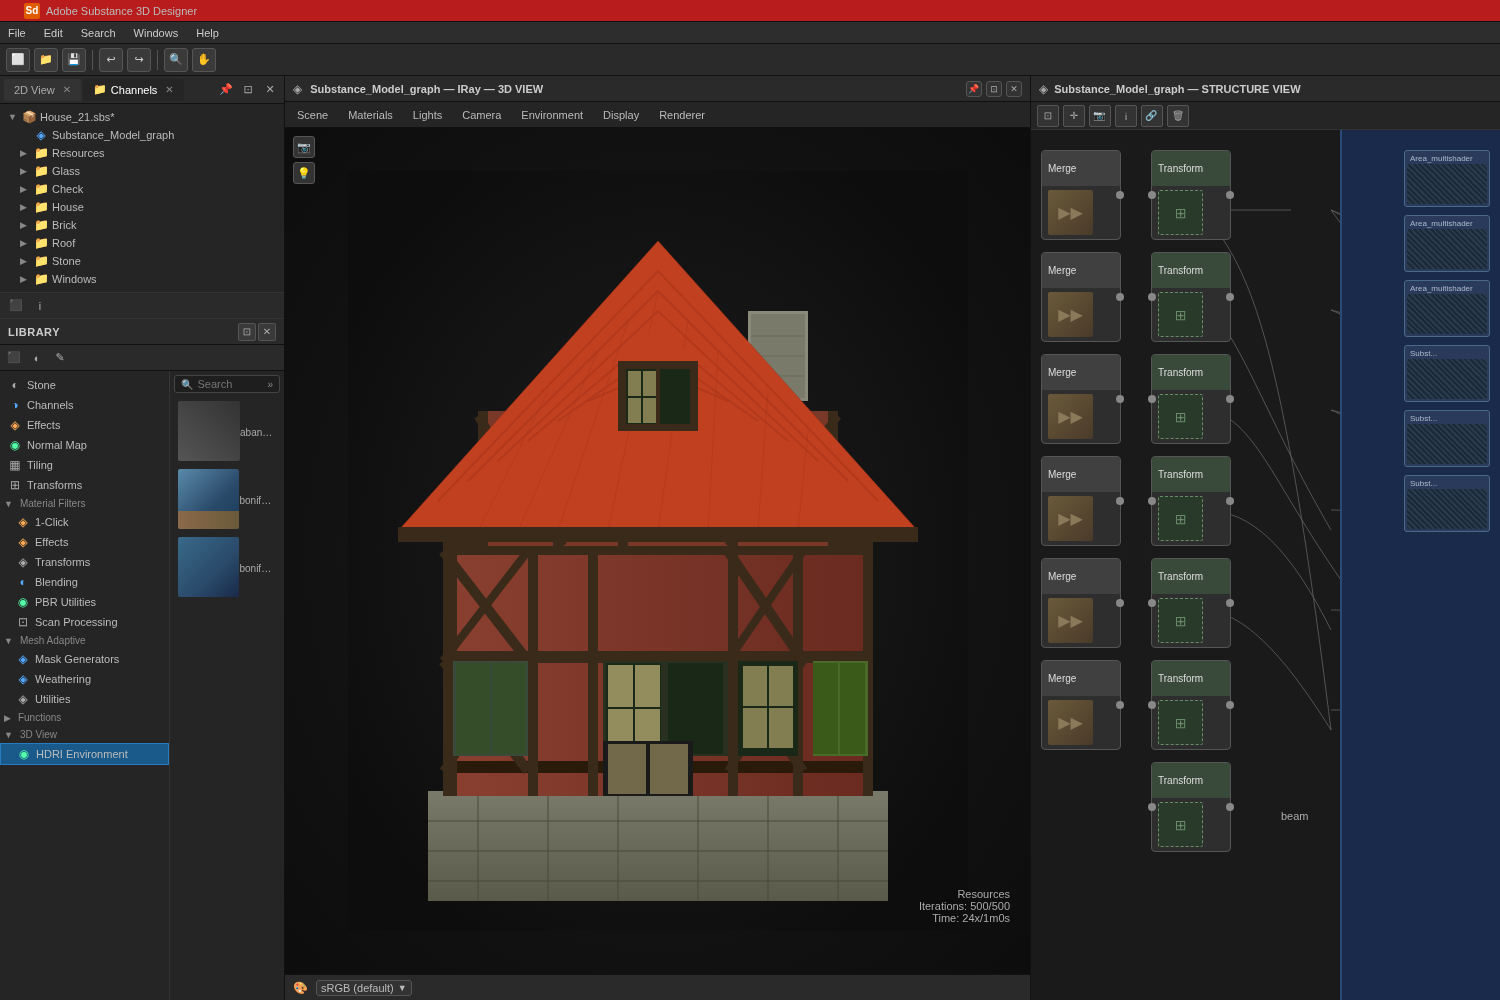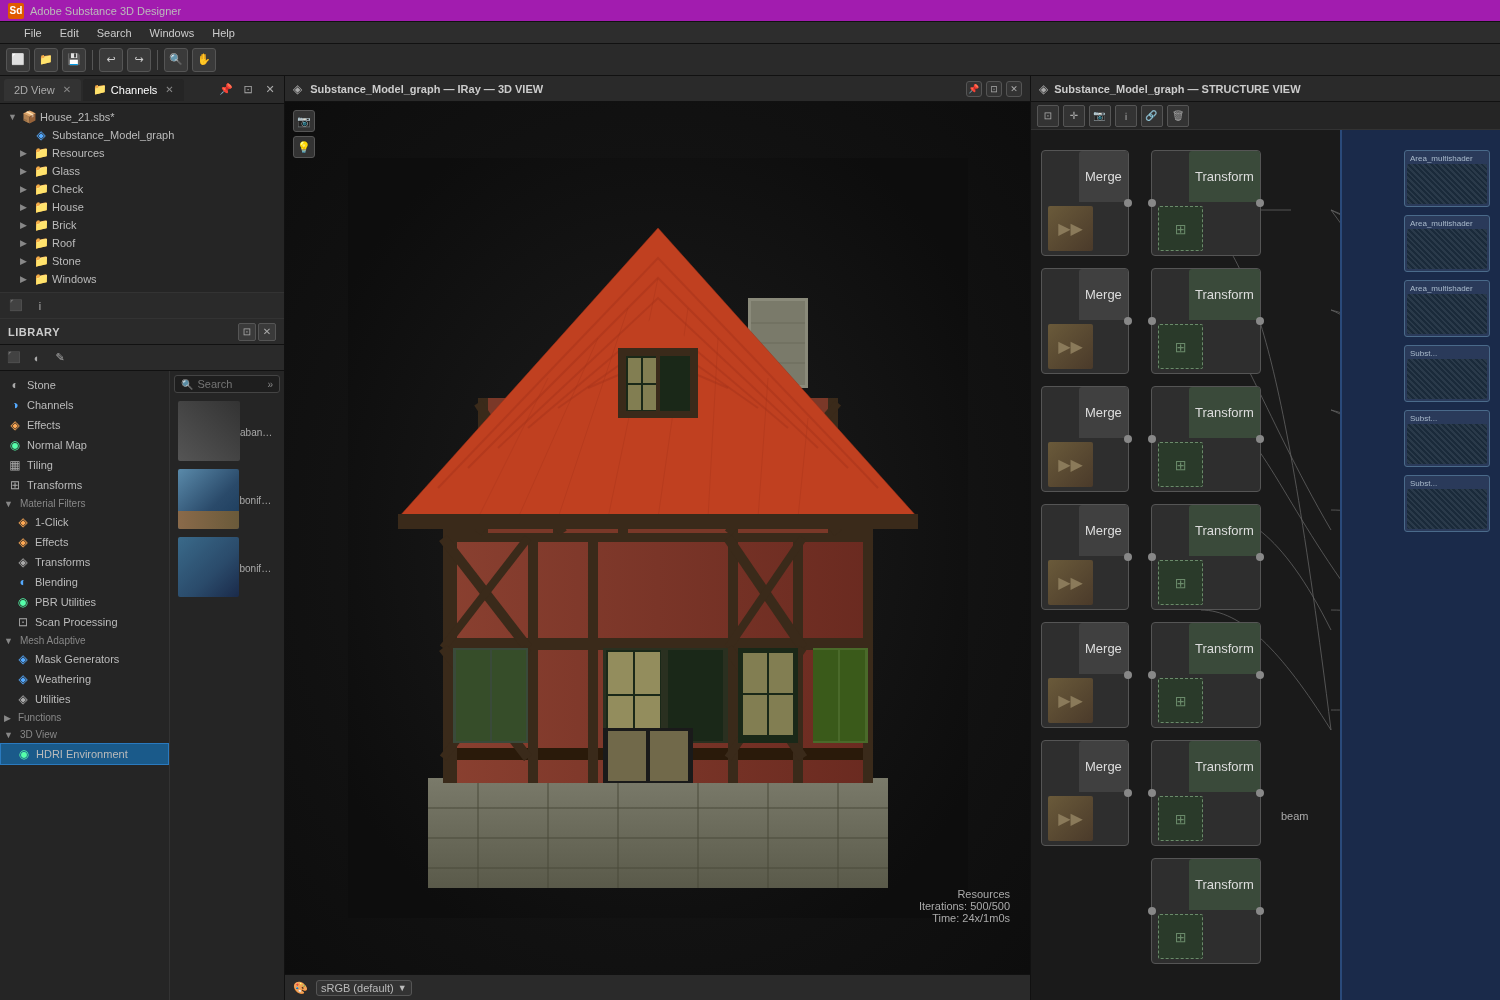--- a/index.html
+++ b/index.html
@@ -9,24 +9,24 @@
       background: #1e1e1e;
       font-family: 'Segoe UI', Arial, sans-serif;
       font-size: 12px;
       color: #ccc;
       overflow: hidden;
     }
 
     
     #title-bar {
       height: 22px;
-      background: #a21caf;
-      display: flex;
-      align-items: center;
-      padding: 0 8px;
+      background: #b91c1c;
+      display: flex;
+      align-items: center;
+      padding: 0 24px;
       gap: 6px;
       border-bottom: 1px solid #111;
     }
     #title-bar .app-icon {
       width: 16px; height: 16px;
       background: #e05a00;
       border-radius: 2px;
       font-size: 10px;
       color: white;
       display: flex; align-items: center; justify-content: center;
@@ -36,21 +36,21 @@
       font-size: 11px;
       color: #bbb;
     }
 
     
     #menu-bar {
       height: 22px;
       background: #2d2d2d;
       display: flex;
       align-items: center;
-      padding: 0 16px;
+      padding: 0 0;
       gap: 2px;
       border-bottom: 1px solid #111;
     }
     .menu-item {
       padding: 2px 8px;
       font-size: 11px;
       color: #ccc;
       cursor: pointer;
       border-radius: 2px;
     }
@@ -427,26 +427,25 @@
       position: absolute;
       background: #2e2e2e;
       border: 1px solid #555;
       border-radius: 4px;
       font-size: 9px;
       color: #ccc;
       min-width: 80px;
     }
     .graph-node .node-title {
       background: #404040;
-      padding: 18px 6px;
+      padding: 12px 6px;
       border-radius: 3px 3px 0 0;
-      font-size: 13px;
+      font-size: 10px;
       color: #ddd;
       white-space: nowrap;
-      margin-left: 37px;
     }
     .graph-node .node-body {
       padding: 4px 6px;
       display: flex;
       gap: 4px;
     }
     .node-thumb {
       width: 50px; height: 50px;
       background: #555;
       border-radius: 2px;
@@ -758,20 +757,29 @@
 
   <div id="center-panel">
     <div id="viewport-header">
       <span class="viewport-icon">◈</span>
       <span class="viewport-title">Substance_Model_graph — IRay — 3D VIEW</span>
       <div style="margin-left:auto; display:flex; gap:4px; align-items:center;">
         <div class="vp-btn" style="width:16px;height:16px;font-size:9px;">📌</div>
         <div class="vp-btn" style="width:16px;height:16px;font-size:9px;">⊡</div>
         <div class="vp-btn" style="width:16px;height:16px;font-size:9px;">✕</div>
       </div>
+    </div>
+    <div id="viewport-toolbar">
+      <span class="viewport-menu-item">Scene</span>
+      <span class="viewport-menu-item">Materials</span>
+      <span class="viewport-menu-item">Lights</span>
+      <span class="viewport-menu-item">Camera</span>
+      <span class="viewport-menu-item">Environment</span>
+      <span class="viewport-menu-item">Display</span>
+      <span class="viewport-menu-item">Renderer</span>
     </div>
 
     <div id="viewport-area">
       <div id="house-render">
 
         <svg width="620" height="760" viewBox="0 0 620 760">
 
           <defs>
             <radialGradient id="bgGrad" cx="50%" cy="50%" r="60%">
               <stop offset="0%" style="stop-color:#1e1e1e"></stop>

